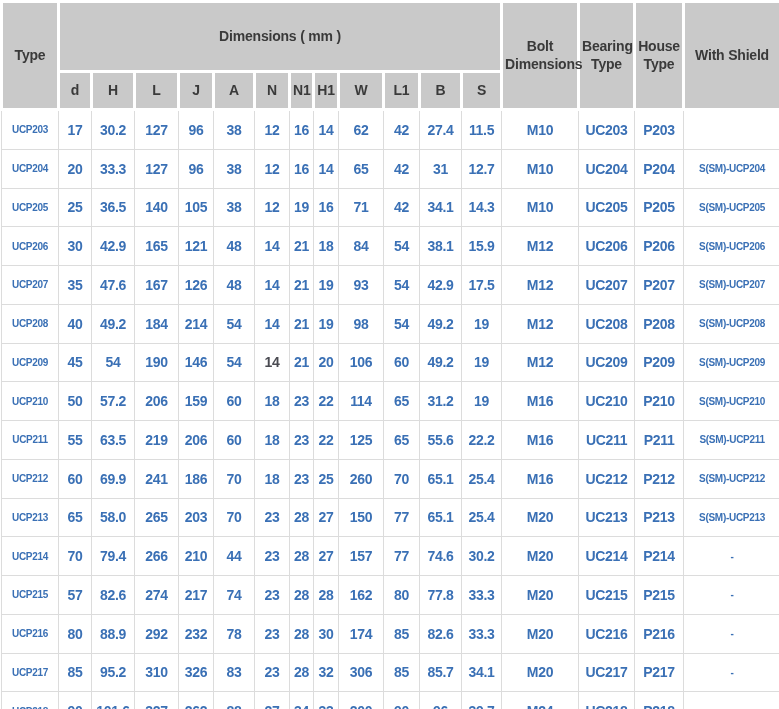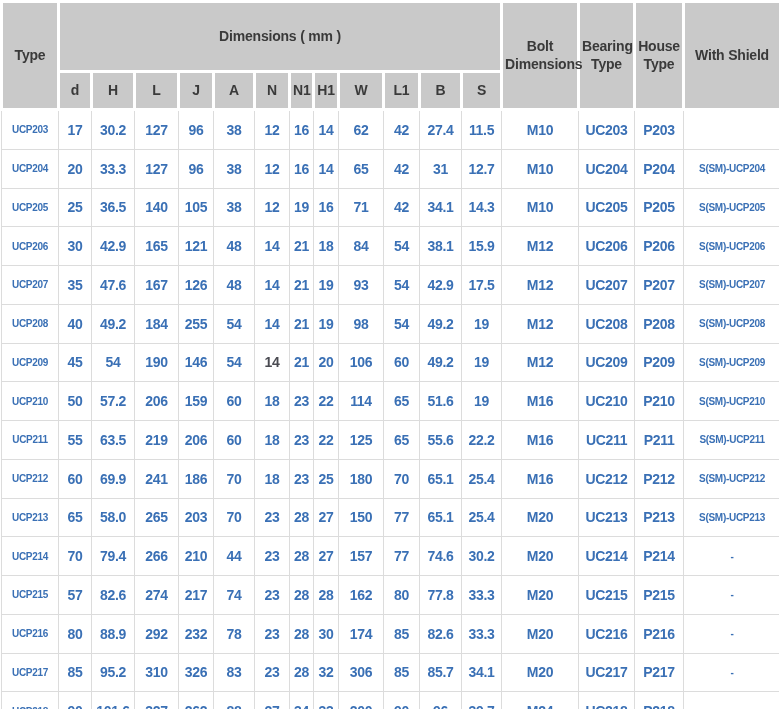--- a/index.html
+++ b/index.html
@@ -196,21 +196,21 @@
           <td>M12</td>
           <td>UC207</td>
           <td>P207</td>
           <td class="shield-cell">S(SM)-UCP207</td>
         </tr>
         <tr>
           <td class="type-cell">UCP208</td>
           <td>40</td>
           <td>49.2</td>
           <td>184</td>
-          <td>255</td>
+          <td>214</td>
           <td>54</td>
           <td>14</td>
           <td>21</td>
           <td>19</td>
           <td>98</td>
           <td>54</td>
           <td>49.2</td>
           <td>19</td>
           <td>M12</td>
           <td>UC208</td>
@@ -241,21 +241,21 @@
           <td>50</td>
           <td>57.2</td>
           <td>206</td>
           <td>159</td>
           <td>60</td>
           <td>18</td>
           <td>23</td>
           <td>22</td>
           <td>114</td>
           <td>65</td>
-          <td>51.6</td>
+          <td>31.2</td>
           <td>19</td>
           <td>M16</td>
           <td>UC210</td>
           <td>P210</td>
           <td class="shield-cell">S(SM)-UCP210</td>
         </tr>
         <tr>
           <td class="type-cell">UCP211</td>
           <td>55</td>
           <td>63.5</td>
@@ -277,21 +277,21 @@
         <tr>
           <td class="type-cell">UCP212</td>
           <td>60</td>
           <td>69.9</td>
           <td>241</td>
           <td>186</td>
           <td>70</td>
           <td>18</td>
           <td>23</td>
           <td>25</td>
-          <td>180</td>
+          <td>260</td>
           <td>70</td>
           <td>65.1</td>
           <td>25.4</td>
           <td>M16</td>
           <td>UC212</td>
           <td>P212</td>
           <td class="shield-cell">S(SM)-UCP212</td>
         </tr>
         <tr>
           <td class="type-cell">UCP213</td>

